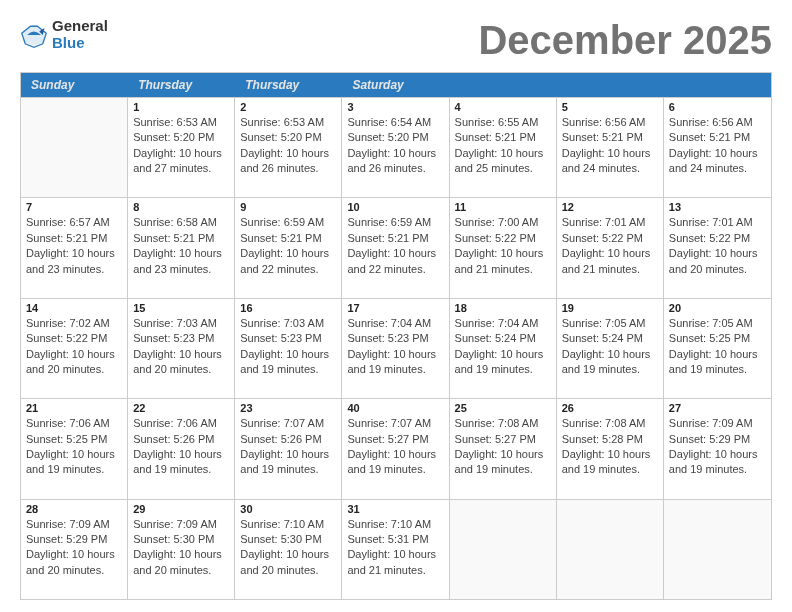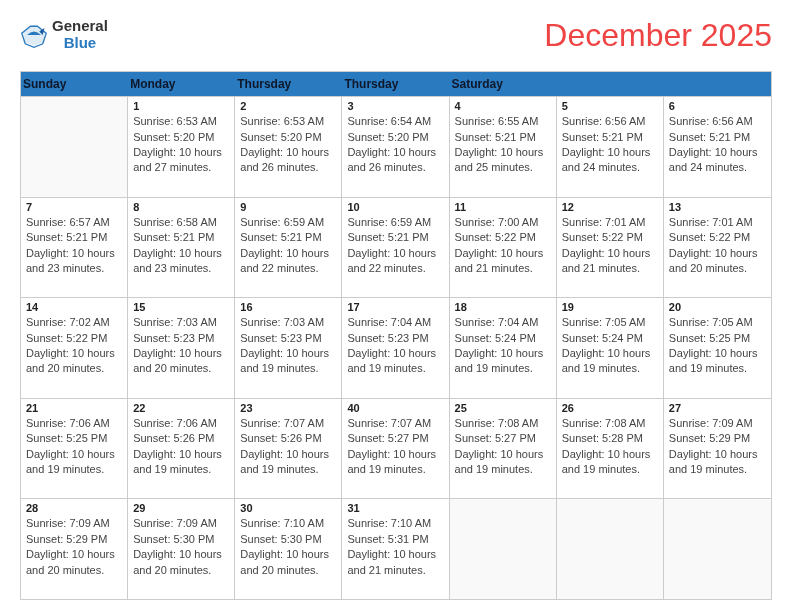--- a/index.html
+++ b/index.html
@@ -9,21 +9,20 @@
       width: 792px;
       height: 612px;
       overflow: hidden;
     }
     .page {
       width: 792px;
       height: 612px;
       padding: 18px 20px 12px 20px;
       display: flex;
       flex-direction: column;
-      gap: 8px;
     }
     .header {
       display: flex;
       justify-content: space-between;
       align-items: flex-start;
       margin-bottom: 10px;
     }
     .logo {
       display: flex;
       align-items: center;
@@ -36,56 +35,56 @@
     }
     .logo-general {
       font-size: 15px;
       font-weight: bold;
       color: #333;
     }
     .logo-blue {
       font-size: 15px;
       font-weight: bold;
       color: #2a7abf;
-      text-align: center;
     }
     .logo-icon {
       width: 28px;
       height: 28px;
     }
     .title-block {
       text-align: right;
     }
     .month-title {
-      font-size: 32px;
-      font-weight: normal;
-      color: #ef4444;
+      font-size: 40px;
+      font-weight: bold;
+      color: #737373;
       line-height: 1.1;
     }
     .subtitle {
       font-size: 13px;
       color: #444;
     }
     .calendar {
       flex: 1;
       display: flex;
       flex-direction: column;
       border: 1px solid #ccc;
     }
     .cal-header {
       display: grid;
       grid-template-columns: repeat(7, 1fr);
       background: #2a7abf;
     }
     .cal-header-cell {
-      color: #0f172a;
+      color: #e5e5e5;
       font-size: 12px;
       font-weight: bold;
-      padding: 5px 2px;
+      padding: 5px 10px;
       text-align: left;
+      font-style: italic;
     }
     .cal-body {
       flex: 1;
       display: flex;
       flex-direction: column;
     }
     .cal-week {
       display: grid;
       grid-template-columns: repeat(7, 1fr);
       flex: 1;
@@ -136,21 +135,20 @@
       </div>
     </div>
     <div class="title-block">
       <div class="month-title">December 2025</div>
     </div>
   </div>
 
   <div class="calendar">
     <div class="cal-header">
     <div class="cal-header-cell">Sunday</div>
-        <div class="cal-header-cell">Monday</div>
         <div class="cal-header-cell">Thursday</div>
         <div class="cal-header-cell">Thursday</div>
         <div class="cal-header-cell">Saturday</div>
       </div>
     <div class="cal-body">
     <div class="cal-week">
           <div class="cal-cell empty"></div>
           <div class="cal-cell">
             <div class="day-number">1</div>
             <div class="day-info">Sunrise: 6:53 AM<br>Sunset: 5:20 PM<br>Daylight: 10 hours and 27 minutes.</div>

